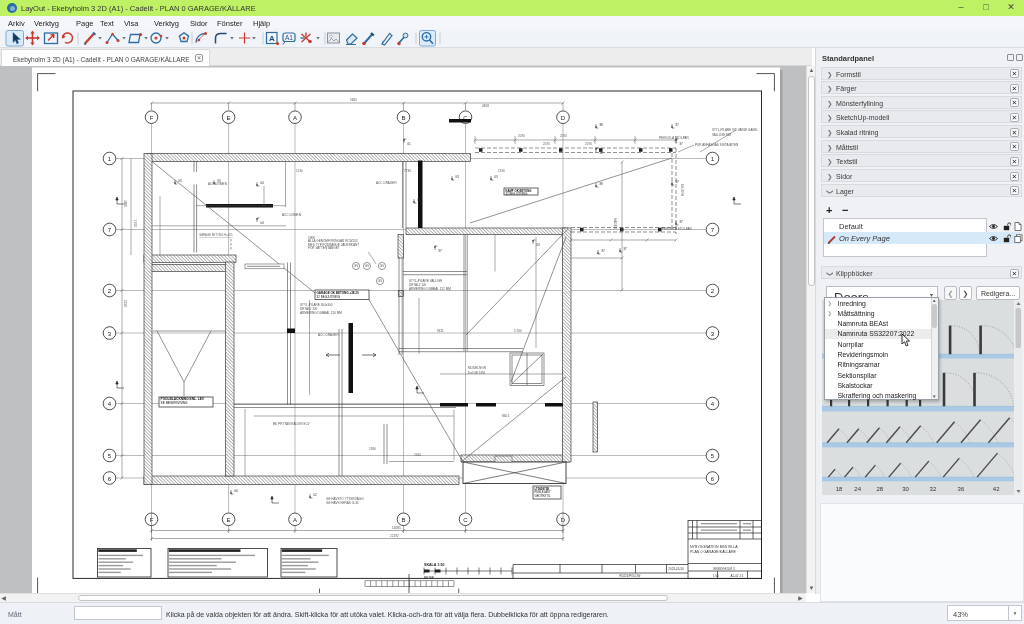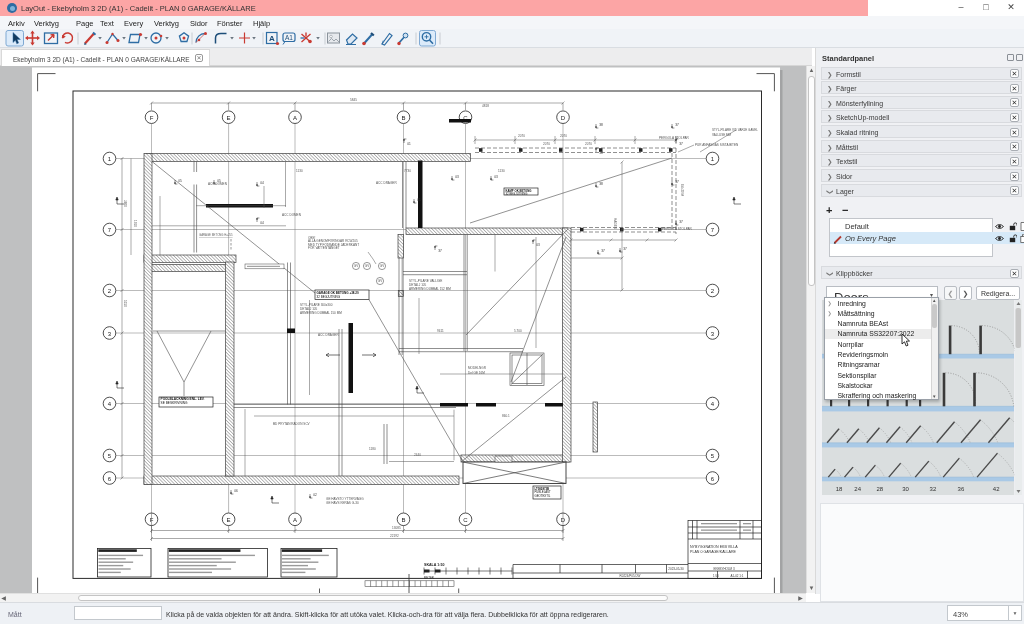--- a/index.html
+++ b/index.html
@@ -1,16 +1,16 @@
 <!DOCTYPE html>
 <html><head><meta charset="utf-8">
 <style>
 *{margin:0;padding:0;box-sizing:border-box;}
 html,body{width:1024px;height:624px;overflow:hidden;font-family:"Liberation Sans",sans-serif;background:#fff;}
-#titlebar{position:absolute;left:0;top:0;width:868px;height:16px;background:#fca5a5;font-size:7.5px;color:#333;}
+#titlebar{position:absolute;left:0;top:0;width:1024px;height:16px;background:#bef264;font-size:7.5px;color:#333;}
 #titlebar .ttext{position:absolute;left:21px;top:4px;}
 #appicon{position:absolute;left:7px;top:3px;width:10px;height:10px;border-radius:5px;background:#2d6ca2;}
 #appicon:after{content:"";position:absolute;left:2.5px;top:2.5px;width:5px;height:5px;border-radius:3px;background:#7fb2d9;}
 .winbtn{position:absolute;top:0px;width:24px;height:15px;color:#444;font-size:9px;text-align:center;line-height:15px;}
 #menubar{position:absolute;left:0;top:16px;width:1024px;height:13px;background:#f4f6f9;font-size:7.5px;color:#222;}
 #menubar span{position:absolute;top:3px;}
 #toolbar{position:absolute;left:0;top:29px;width:1024px;height:19px;background:#f0f3f7;border-bottom:1px solid #d9dde2;}
 #tabbar{position:absolute;left:0;top:48px;width:812px;height:18px;background:#ededee;border-bottom:1px solid #d6d6d6;}
 #tab1{position:absolute;left:1px;top:1px;width:209px;height:17px;background:#ffffff;border:1px solid #d9d9d9;border-bottom:none;font-size:7px;color:#444;}
 #tab1 span{position:absolute;left:11px;top:5.5px;font-size:6.5px;white-space:nowrap;}
@@ -43,21 +43,21 @@
  <span class="ttext">LayOut - Ekebyholm 3 2D (A1) - Cadelit - PLAN 0 GARAGE/KÄLLARE</span>
  <div class="winbtn" style="left:949px;">–</div>
  <div class="winbtn" style="left:974px;">□</div>
  <div class="winbtn" style="left:999px;">✕</div>
 </div>
 <div id="menubar">
  <span style="left:8px">Arkiv</span>
     <span style="left:34px">Verktyg</span>
     <span style="left:76px">Page</span>
  <span style="left:100px">Text</span>
-    <span style="left:124px">Every</span>
+    <span style="left:124px">Visa</span>
     <span style="left:154px">Verktyg</span>
  <span style="left:190px">Sidor</span>
     <span style="left:217px">Fönster</span>
     <span style="left:253px">Hjälp</span>
 </div>
 <div id="toolbar"><svg width="1024" height="19" viewBox="0 0 1024 19">
       <rect x="6" y="1.5" width="17.5" height="15.5" rx="2" fill="#dcebfa" stroke="#7fa9d3" stroke-width="1"></rect>
       <path d="M13,3.5 L13,13.5 L15.4,11.2 L16.8,14.8 L18.6,14 L17.2,10.6 L20.4,10.4 Z" fill="#123a5e" stroke="#2e6da4" stroke-width="0.5"></path>
       <g stroke="#c93a32" stroke-width="1.6">
         <line x1="27" y1="9" x2="38" y2="9"></line>
@@ -720,21 +720,21 @@
       <span class="lbl">Sidor</span>
       <div class="xbtn">✕</div>
     </div>
     <div class="prow" style="top:135.70000000000002px;">
       <span class="chev" style="transform:rotate(90deg);display:inline-block;position:absolute;left:5px;top:3px;">❯</span>
       <span class="lbl">Lager</span>
       <div class="xbtn">✕</div>
     </div>
     <div style="position:absolute;left:6px;top:156px;font-size:11px;color:#222;font-weight:bold;">+</div>
     <div style="position:absolute;left:22px;top:156px;font-size:11px;color:#222;font-weight:bold;">−</div>
-    <div style="position:absolute;left:9px;top:170px;width:164px;height:39px;background:#fff;border:1px solid #c2c5ca;">
+    <div style="position:absolute;left:3px;top:170px;width:164px;height:39px;background:#fff;border:1px solid #c2c5ca;">
       <div style="position:absolute;left:0;top:1px;width:196px;height:12px;">
         <span style="position:absolute;left:15px;top:2px;font-size:7.5px;">Default</span>
         <span style="position:absolute;left:165px;top:2.5px;"><svg width="9" height="7" viewBox="0 0 9 7">
             <path d="M0.5,3.5 Q4.5,-0.5 8.5,3.5 Q4.5,7.5 0.5,3.5 Z" fill="none" stroke="#222" stroke-width="0.9"></path>
             <circle cx="4.5" cy="3.5" r="1.4" fill="#222"></circle>
           </svg></span>
         <span style="position:absolute;left:179px;top:1.5px;"><svg width="8" height="9" viewBox="0 0 8 9">
             <rect x="0.8" y="3.8" width="5.4" height="4.4" fill="#222"></rect>
             <path d="M4.7,3.5 v-1 a1.6,1.6 0 0 1 3.2,0 v1" fill="none" stroke="#222" stroke-width="0.9"></path>
           </svg></span>

